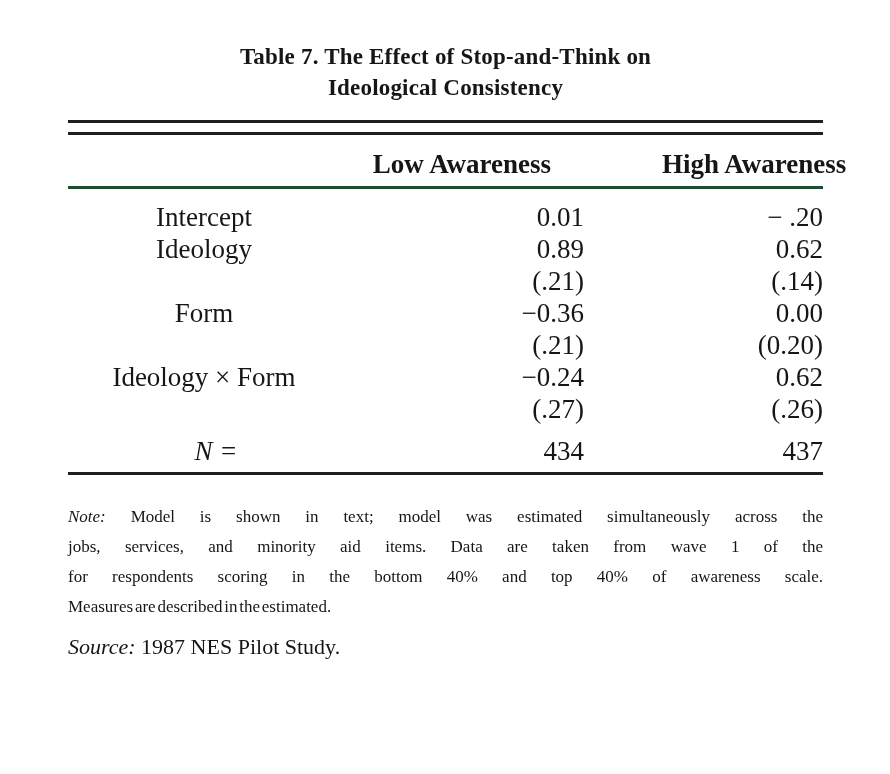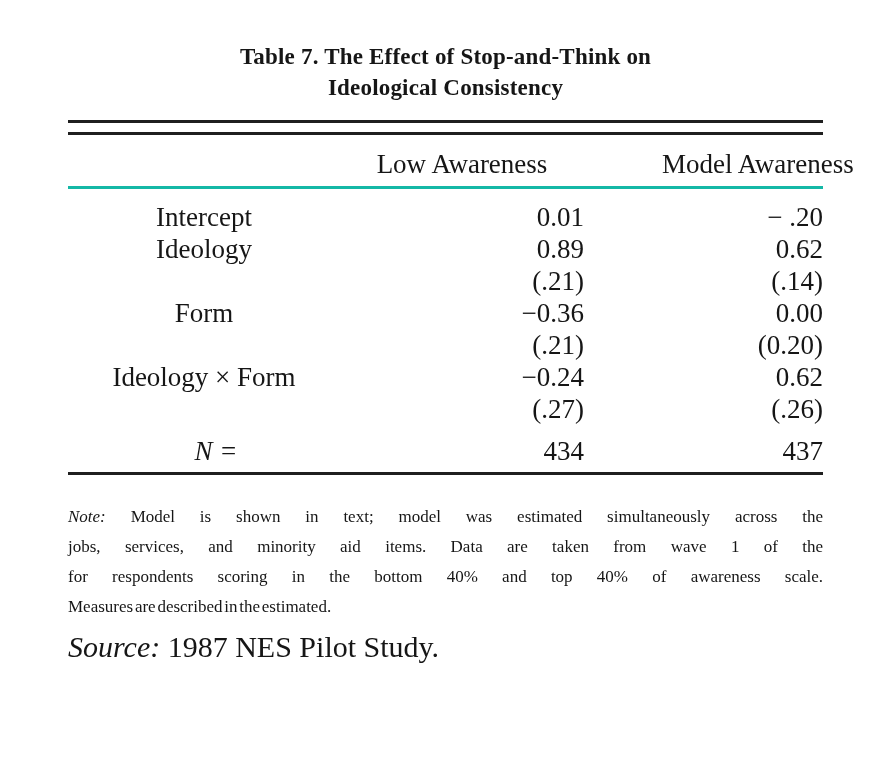--- a/index.html
+++ b/index.html
@@ -44,26 +44,26 @@
     width: 100%;
     border-collapse: collapse;
     table-layout: fixed;
     font-size: 27px;
     border-bottom: 3px solid #1f1f1f;
   }
   col.c-label { width: 272px; }
   col.c-low   { width: 244px; }
   col.c-high  { width: 239px; }
   table.stats thead th {
-    font-weight: normal;
+    font-weight: bold;
     text-align: center;
     vertical-align: bottom;
     padding: 15px 0 8px 0;
     line-height: 28px;
-    border-bottom: 3px solid #14b8a6;
+    border-bottom: 3px solid #14532d;
     white-space: nowrap;
     overflow: visible;
   }
   table.stats th.high, table.stats td.high { padding-left: 78px; }
   table.stats tbody td {
     line-height: 32px;
     padding: 0;
     white-space: nowrap;
   }
   table.stats td.val { text-align: right; }
@@ -79,21 +79,21 @@
   }
   .note-line {
     text-align: justify;
     text-align-last: justify;
   }
   .note-line.last {
     text-align-last: left;
   }
   .source-line {
     margin-top: 10px;
-    font-size: 30px;
+    font-size: 22px;
     line-height: 30px;
   }
   .ital { font-style: italic; }
 </style>
 </head>
 <body>
 
 <div class="sheet">
   <div class="content">
 
@@ -107,21 +107,21 @@
     <table class="stats">
       <colgroup>
         <col class="c-label">
           <col class="c-low">
           <col class="c-high">
       </colgroup>
       <thead>
         <tr>
           <th></th>
           <th>Low Awareness</th>
-          <th class="high">Model Awareness</th>
+          <th class="high">High Awareness</th>
         </tr>
       </thead>
       <tbody>
           <tr class="first">
             <td class="label">Intercept</td>
             <td class="val low">0.01</td>
             <td class="val high">− .20</td>
           </tr>
           <tr>
             <td class="label">Ideology</td>

